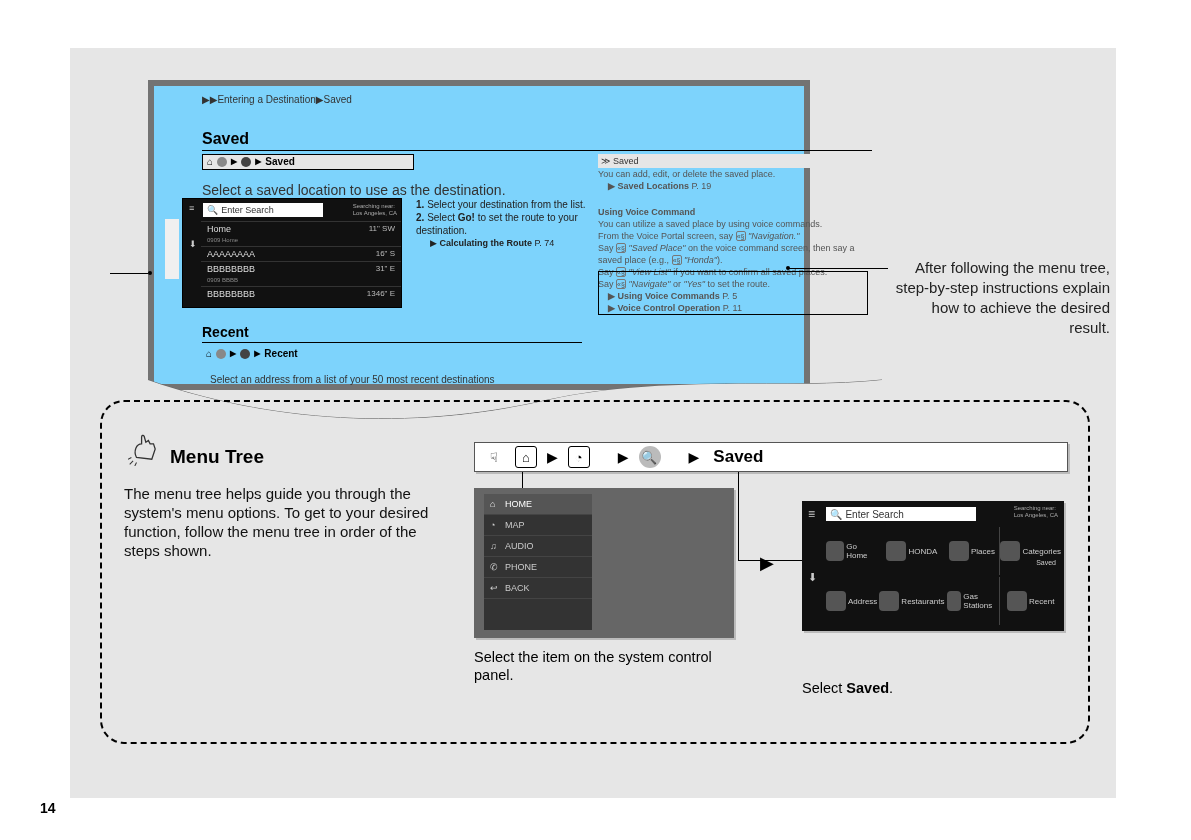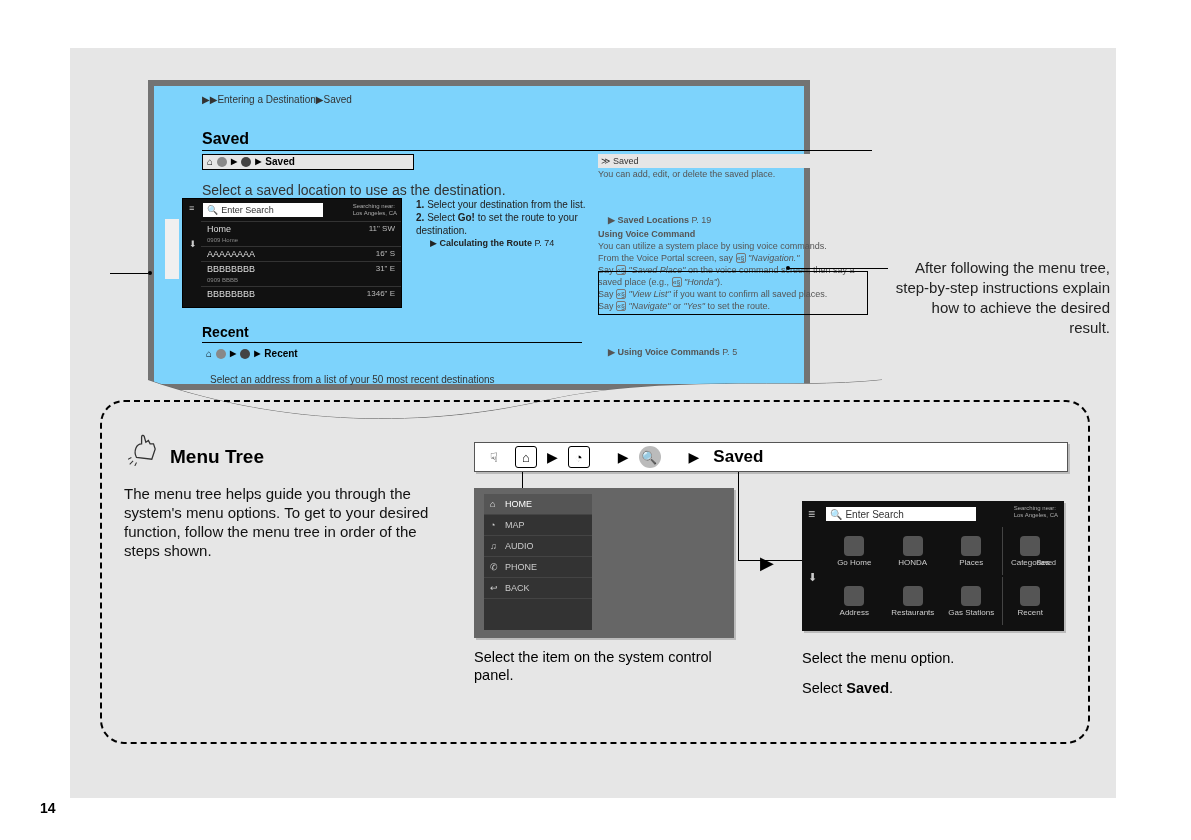--- a/index.html
+++ b/index.html
@@ -106,22 +106,22 @@
   
   .side {
     position: absolute; left: 444px; top: 68px;
     width: 270px; font-size: 9px; color: #555; line-height: 12px;
   }
   .side-hdr {
     background: #e6e6e6; color: #333;
     font-size: 9px; padding: 1px 3px;
     width: 100%; 
   }
-  .side .ref { font-size: 9px; padding-left: 10px; font-weight: bold; margin-top: 34px; }
-  .side .vchdr { font-weight: bold; font-size: 9px; margin-top: 2px;}
+  .side .ref { font-size: 9px; padding-left: 10px; font-weight: bold; }
+  .side .vchdr { font-weight: bold; font-size: 9px; margin-top: 14px;}
   .side .voice-ic {
     display:inline-block; width:10px; height:10px;
     border:1px solid #777; border-radius:2px; font-size:7px; text-align:center; line-height:9px;
   }
   .mid-hl {
     position:absolute; left:444px; top:185px; width:270px; height:44px;
     border:1px solid #000; background:transparent;
   }
 
   
@@ -247,21 +247,21 @@
     position:absolute; left:24px; top:6px; width:150px; height:14px;
     background:#fff; color:#333; font-size:10px;
     display:flex; align-items:center; padding-left:4px; gap:3px;
   }
   .nm-near { position:absolute; right:6px; top:4px; font-size:6px; color:#aaa; line-height:7px; }
   .nm-grid {
     position:absolute; left:24px; top:26px; right:6px; bottom:6px;
     display:grid; grid-template-columns: repeat(4,1fr); grid-template-rows: repeat(2,1fr);
     gap:2px;
   }
-  .nm-cell { display:flex; flex-direction:column; align-items:center; justify-content:center; gap:2px; }
+  .nm-cell { display:flex; align-items:center; justify-content:center; gap:2px; }
   .nm-cell .nic { width:20px; height:20px; background:#555; border-radius:4px; }
   .nm-cell.last { border-left:1px solid #444; }
   .nm-label {
     position: absolute; left: 700px; top: 246px;
     width: 262px; font-size: 14.5px; line-height: 20px;
   }
   .nm-label2 { position:absolute; left:700px; top:278px; font-size:14.5px; }
 
   
   .vline { position:absolute; width:1px; background:#000; }
@@ -327,21 +327,21 @@
       <div><b>1.</b> <span>Select your destination from the list.</span></div>
       <div><b>2.</b> <span>Select </span><b>Go!</b><span> to set the route to your destination.</span></div>
       <div class="ref"><span>▶</span> <span class="lk">Calculating the Route</span><span> P. 74</span></div>
     </div>
 
     <div class="side">
       <div class="side-hdr"><span>≫</span> <span>Saved</span></div>
       <div>You can add, edit, or delete the saved place.</div>
       <div class="ref">▶ <span>Saved Locations</span><span style="font-weight:normal"> P. 19</span></div>
       <div class="vchdr">Using Voice Command</div>
-      <div>You can utilize a system place by using voice commands.</div>
+      <div>You can utilize a saved place by using voice commands.</div>
       <div><span>From the Voice Portal screen, say </span><span class="voice-ic">«§</span> <i>"Navigation."</i></div>
       <div><span>Say </span><span class="voice-ic">«§</span> <i>"Saved Place"</i><span> on the voice command screen, then say a saved place (e.g., </span><span class="voice-ic">«§</span> <i>"Honda"</i><span>).</span></div>
       <div><span>Say </span><span class="voice-ic">«§</span> <i>"View List"</i><span> if you want to confirm all saved places.</span></div>
       <div><span>Say </span><span class="voice-ic">«§</span> <i>"Navigate"</i><span> or </span><i>"Yes"</i><span> to set the route.</span></div>
       <div class="ref">▶ <span>Using Voice Commands</span><span style="font-weight:normal"> P. 5</span></div>
       <div class="ref">▶ <span>Voice Control Operation</span><span style="font-weight:normal"> P. 11</span></div>
     </div>
     <div class="mid-hl"></div>
 
     <div class="mb-title2">Recent</div>
@@ -461,21 +461,20 @@
             <span class="nic"></span>
             <span>Gas Stations</span>
           </div>
         <div class="nm-cell last">
             <span class="nic"></span>
             <span>Recent</span>
           </div>
       </div>
       <div style="position:absolute; right:8px; top:58px; font-size:7px; color:#ccc;">Saved</div>
     </div>
-    <div class="nm-label">Select the menu option.</div>
     <div class="nm-label2">
       <span>Select </span><b>Saved</b><span>.</span>
     </div>
   </div>
 
 </div>
 
 <div class="page-num">14</div>
 
 </body></html>

